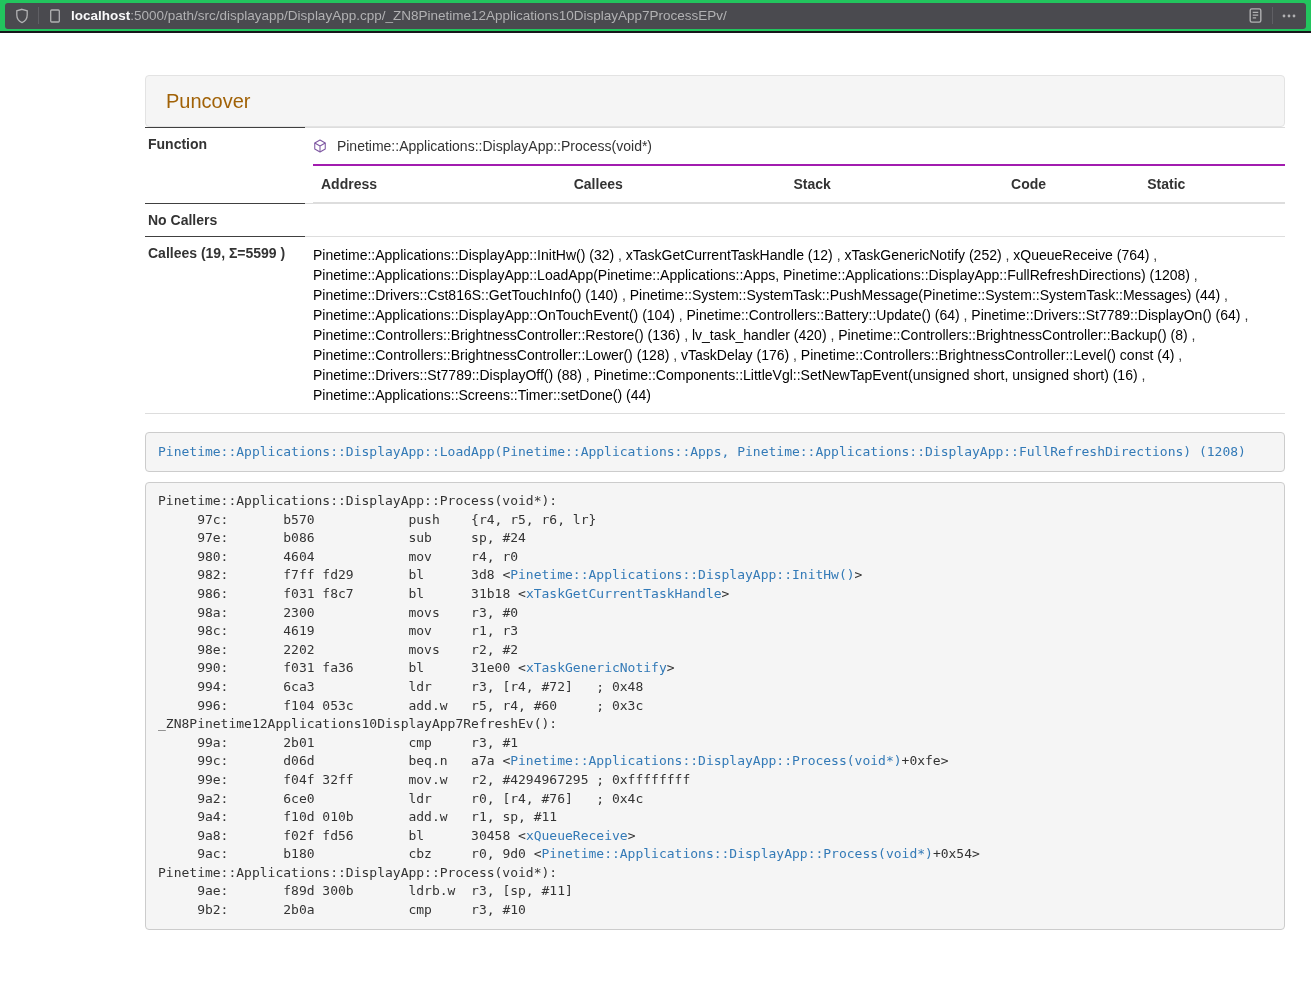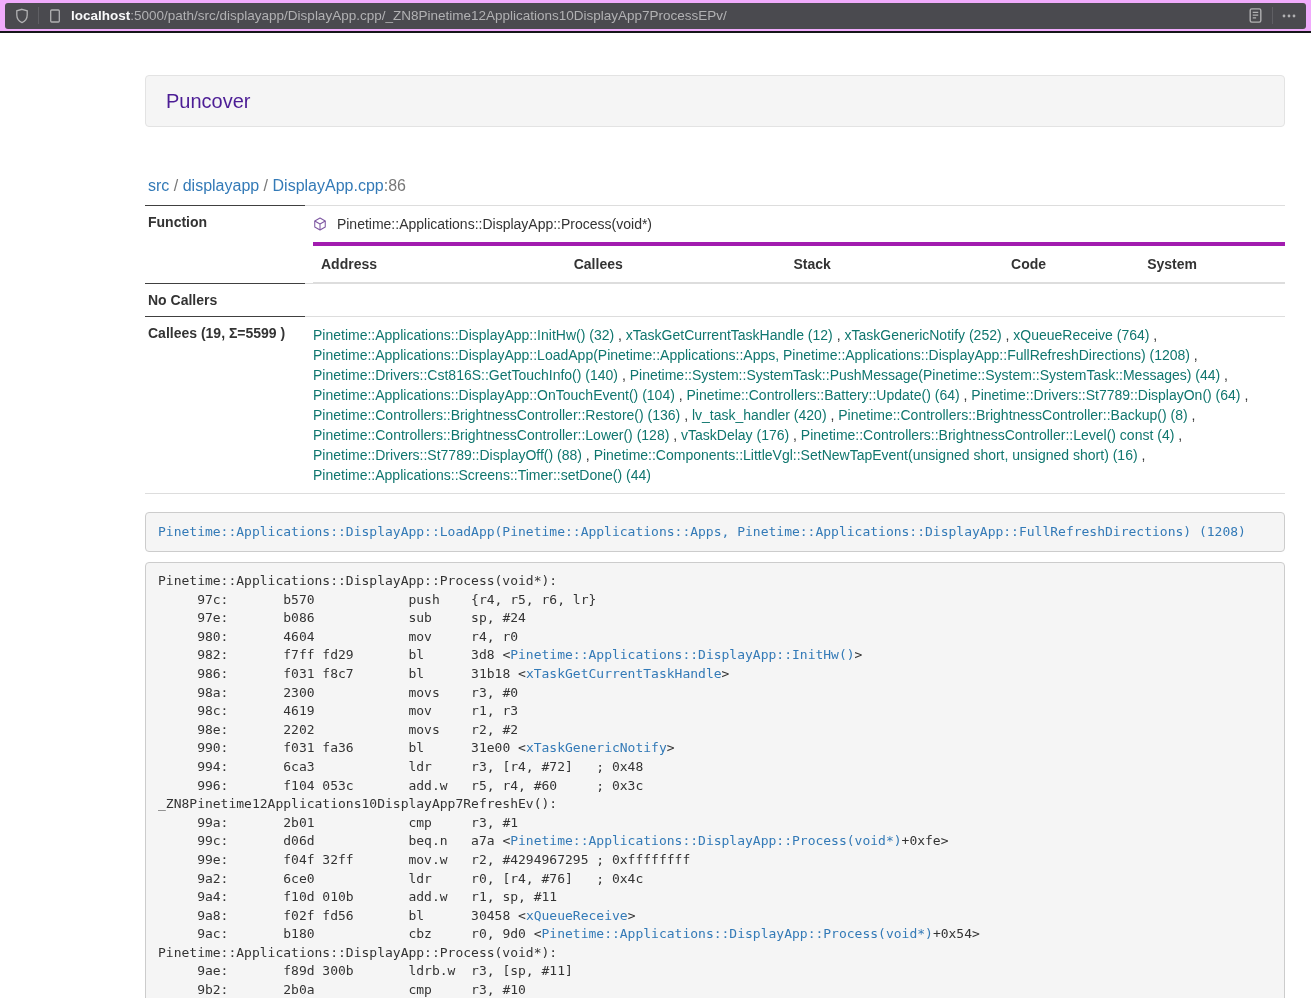--- a/index.html
+++ b/index.html
@@ -5,21 +5,21 @@
   * { box-sizing: border-box; }
   html, body { margin: 0; padding: 0; }
   body {
     width: 1311px; height: 998px; overflow: hidden;
     background: #fff; color: #333;
     font-family: "Liberation Sans", sans-serif; font-size: 14px;
   }
 
   
   .toolbar {
-    height: 33px; background: #f0abfc; border-bottom: 2px solid #16161a;
+    height: 33px; background: #22c55e; border-bottom: 2px solid #16161a;
     display: flex; align-items: center; padding: 0 5px;
   }
   .urlbar {
     flex: 1; height: 26px; background: #4a4a4f; border-radius: 3px;
     display: flex; align-items: center; padding: 0 9px; min-width: 0;
   }
   .urlbar .vsep { width: 1px; height: 17px; background: #5f5f64; margin: 0 8px; flex: none; }
   .chrome-icon { flex: none; display: inline-flex; align-items: center; }
   .url-text {
     flex: 1; min-width: 0; font-size: 13.5px; color: #b1b1b3;
@@ -28,46 +28,46 @@
   .url-host { color: #f9f9fa; font-weight: 700; }
   .meatball { letter-spacing: 1px; }
 
   
   .container { width: 1140px; margin-left: 145px; padding-top: 42px; }
 
   .well {
     background: #f5f5f5; border: 1px solid #e3e3e3; border-radius: 4px;
     padding: 13px 20px;
   }
-  .well h1 { margin: 0; font-size: 20px; font-weight: 400; color: #4c1d95; line-height: 24px; }
+  .well h1 { margin: 0; font-size: 20px; font-weight: 400; color: #a16207; line-height: 24px; }
 
   .crumbs { margin: 50px 0 10px 3px; font-size: 16px; color: #777; }
   .crumbs a { color: #337ab7; text-decoration: none; cursor: pointer; }
 
   table.outer { width: 100%; border-collapse: collapse; border-bottom: 1px solid #ddd; }
   table.outer > tbody > tr > th.rowlabel {
     width: 160px; text-align: left; vertical-align: top;
     padding: 8px 8px 8px 3px; font-weight: 700; border-top: 1px solid #404040;
   }
   table.outer > tbody > tr > td.rowcontent {
     vertical-align: top; border-top: 1px solid #ddd; padding: 8px 0 0 8px;
     line-height: 20px;
   }
   .func-name { color: #333; }
   .cube { margin-right: 6px; vertical-align: -2px; }
 
   table.inner { width: 100%; border-collapse: collapse; margin-top: 6px; }
   table.inner th {
     text-align: left; font-weight: 700; padding: 8px;
-    border-top: 4px solid #a21caf; border-bottom: 1px solid #ddd;
+    border-top: 2px solid #a21caf; border-bottom: 1px solid #ddd;
   }
   table.inner td { text-align: left; padding: 8px 8px 10px 8px; }
 
   .callees-cell { padding-bottom: 8px !important; }
-  a.link, .callees-cell a { color: #0f766e; text-decoration: none; cursor: pointer; }
+  a.link, .callees-cell a { color: #000000; text-decoration: none; cursor: pointer; }
 
   pre {
     font-family: "DejaVu Sans Mono", monospace; font-size: 13px;
     background: #f5f5f5; border: 1px solid #ccc; border-radius: 4px;
     margin: 0; padding: 9px 12px; white-space: pre; overflow: hidden;
     tab-size: 8; -moz-tab-size: 8; color: #333;
   }
   pre a { color: #337ab7; text-decoration: none; cursor: pointer; }
   .highlight-pre { margin-top: 18px; line-height: 20px; }
   .code-pre { margin-top: 10px; line-height: 18.6px; }
@@ -105,23 +105,20 @@
     </span>
   </div>
 </div>
 
 <div class="container">
 
   <div class="well">
     <h1>Puncover</h1>
   </div>
 
-  <div class="crumbs">
-    <a>src</a><span> / </span><a>displayapp</a><span> / </span><a>DisplayApp.cpp</a><span>:86</span>
-  </div>
 
   <table class="outer">
     <tbody>
       <tr>
         <th class="rowlabel">Function</th>
         <td class="rowcontent">
           <span class="cube">
             <svg width="14" height="14" viewBox="0 0 16 16" fill="none" stroke="#7e57a2" stroke-width="1.2" stroke-linejoin="round">
               <path d="M8 1.2 L14 4.6 V11.4 L8 14.8 L2 11.4 V4.6 Z"></path>
               <path d="M2 4.6 L8 8 L14 4.6 M8 8 V14.8"></path>
@@ -134,21 +131,21 @@
                 <col style="width:22.4%">
                 <col style="width:14%">
                 <col style="width:15%">
               </colgroup>
             <tbody>
               <tr>
                 <th>Address</th>
                 <th>Callees</th>
                 <th>Stack</th>
                 <th>Code</th>
-                <th>System</th>
+                <th>Static</th>
               </tr>
             </tbody>
           </table>
         </td>
       </tr>
       <tr>
         <th class="rowlabel">No Callers</th>
         <td class="rowcontent"></td>
       </tr>
       <tr>

